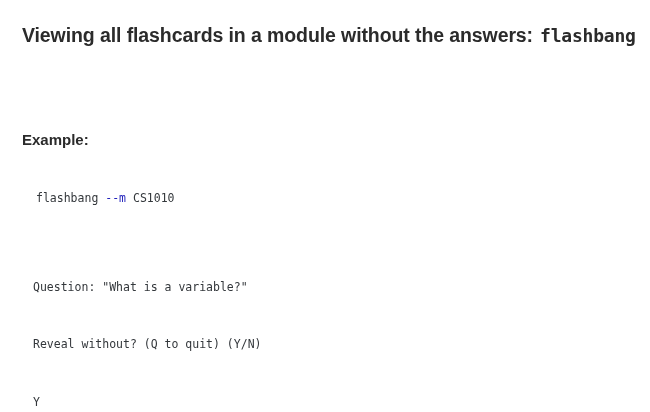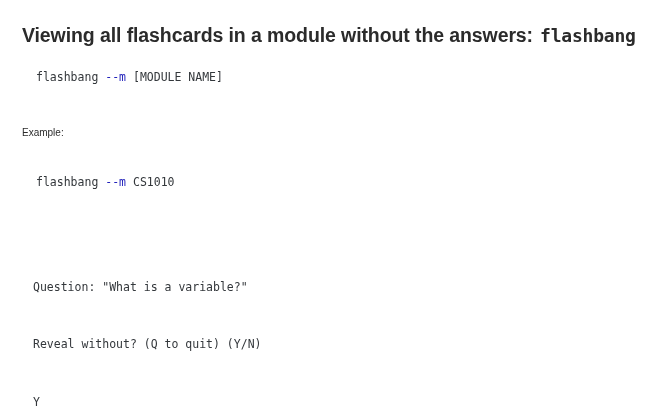--- a/index.html
+++ b/index.html
@@ -40,38 +40,38 @@
     font-weight: bold;
     font-size: 18px;
     letter-spacing: -0.2px;
   }
   .doc-title .gap { display: inline-block; width: 7px; }
 
   .section-title {
     position: absolute;
     left: 22px;
     top: 119px;
-    font-size: 10px;
-    font-weight: normal;
+    font-size: 15px;
+    font-weight: bold;
     color: #2b2b2b;
     white-space: nowrap;
   }
 
   
   .code-block {
     position: absolute;
     left: 36px;
     font-family: "DejaVu Sans Mono", "Liberation Mono", monospace;
     font-size: 11.5px;
     line-height: 17px;
     color: #33373b;
     white-space: pre;
   }
   .code-block.usage { top: 69px; }
-  .code-block.example { top: 174px; }
+  .code-block.example { top: 190px; }
 
   .tok-flag {
     color: #2222bb;
   }
 
   
   .output-block {
     position: absolute;
     left: 33px;
     top: 240px;
@@ -86,21 +86,20 @@
     display: block;
   }
 </style>
 </head>
 <body>
 
 <div class="page">
 
   <h1 class="doc-title"><span>Viewing all flashcards in a module without the answers:</span><span class="gap"></span><span class="mono-inline">flashbang</span></h1>
 
-  <div class="code-block usage"><span>flashbang </span><span class="tok-flag">--m</span><span> [MODULE NAME]</span></div>
 
   <h2 class="section-title">Example:</h2>
 
   <div class="code-block example"><span>flashbang </span><span class="tok-flag">--m</span><span> CS1010</span></div>
 
   <div class="output-block">
     <span class="output-line">Question: "What is a variable?"</span>
     <span class="output-line">Reveal without? (Q to quit) (Y/N)</span>
     <span class="output-line">Y</span>
     

